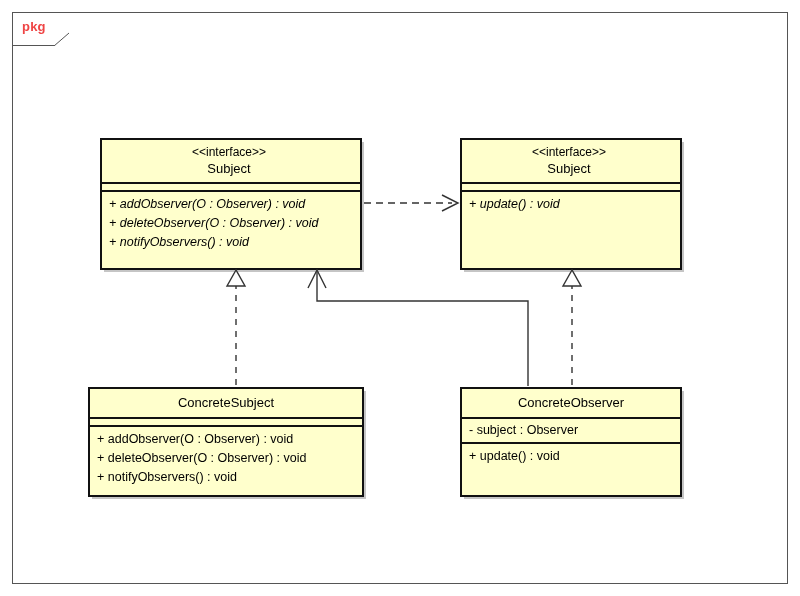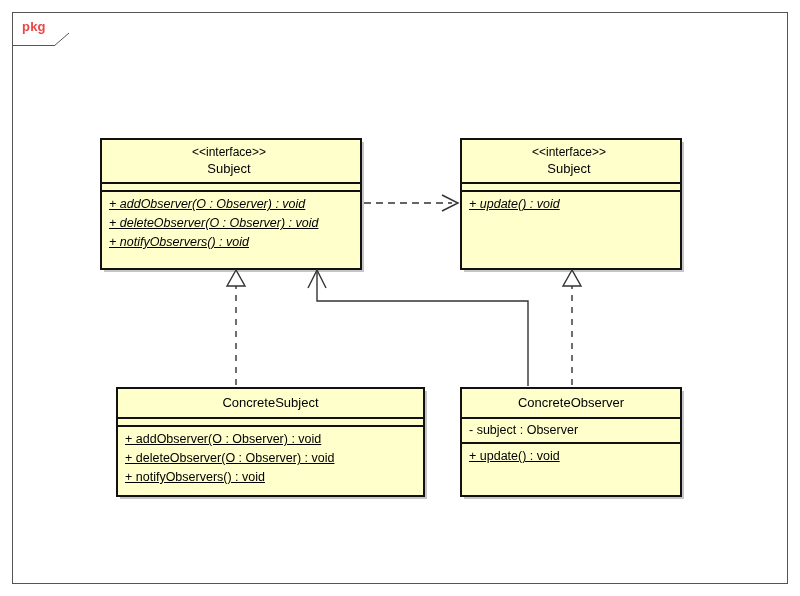--- a/index.html
+++ b/index.html
@@ -90,21 +90,20 @@
     border-bottom: 2px solid #111111;
     padding: 2px 7px;
   }
   .cls-attrs.empty {
     height: 8px;
     padding: 0;
   }
   .cls-ops {
     box-sizing: border-box;
     padding: 3px 7px;
-    text-decoration: underline;
   }
   .member {
     font-size: 12.5px;
     color: #000000;
     line-height: 19px;
     white-space: nowrap;
   }
   .member.italic {
     font-style: italic;
   }
@@ -147,21 +146,21 @@
   <div class="cls-header">
     <span class="cls-stereotype">&lt;&lt;interface&gt;&gt;</span>
     <span class="cls-name">Subject</span>
   </div>
   <div class="cls-attrs empty"></div>
   <div class="cls-ops">
     <div class="member italic">+ update() : void</div>
   </div>
 </div>
 
-<div class="uml-class" id="box-concrete-subject" style="left:116px; top:387px; width:309px; height:110px;">
+<div class="uml-class" id="box-concrete-subject" style="left:88px; top:387px; width:276px; height:110px;">
   <div class="cls-header" style="padding:5px 4px 6px 4px;">
     <span class="cls-name">ConcreteSubject</span>
   </div>
   <div class="cls-attrs empty"></div>
   <div class="cls-ops">
     <div class="member">+ addObserver(O : Observer) : void</div>
     <div class="member">+ deleteObserver(O : Observer) : void</div>
     <div class="member">+ notifyObservers() : void</div>
   </div>
 </div>

